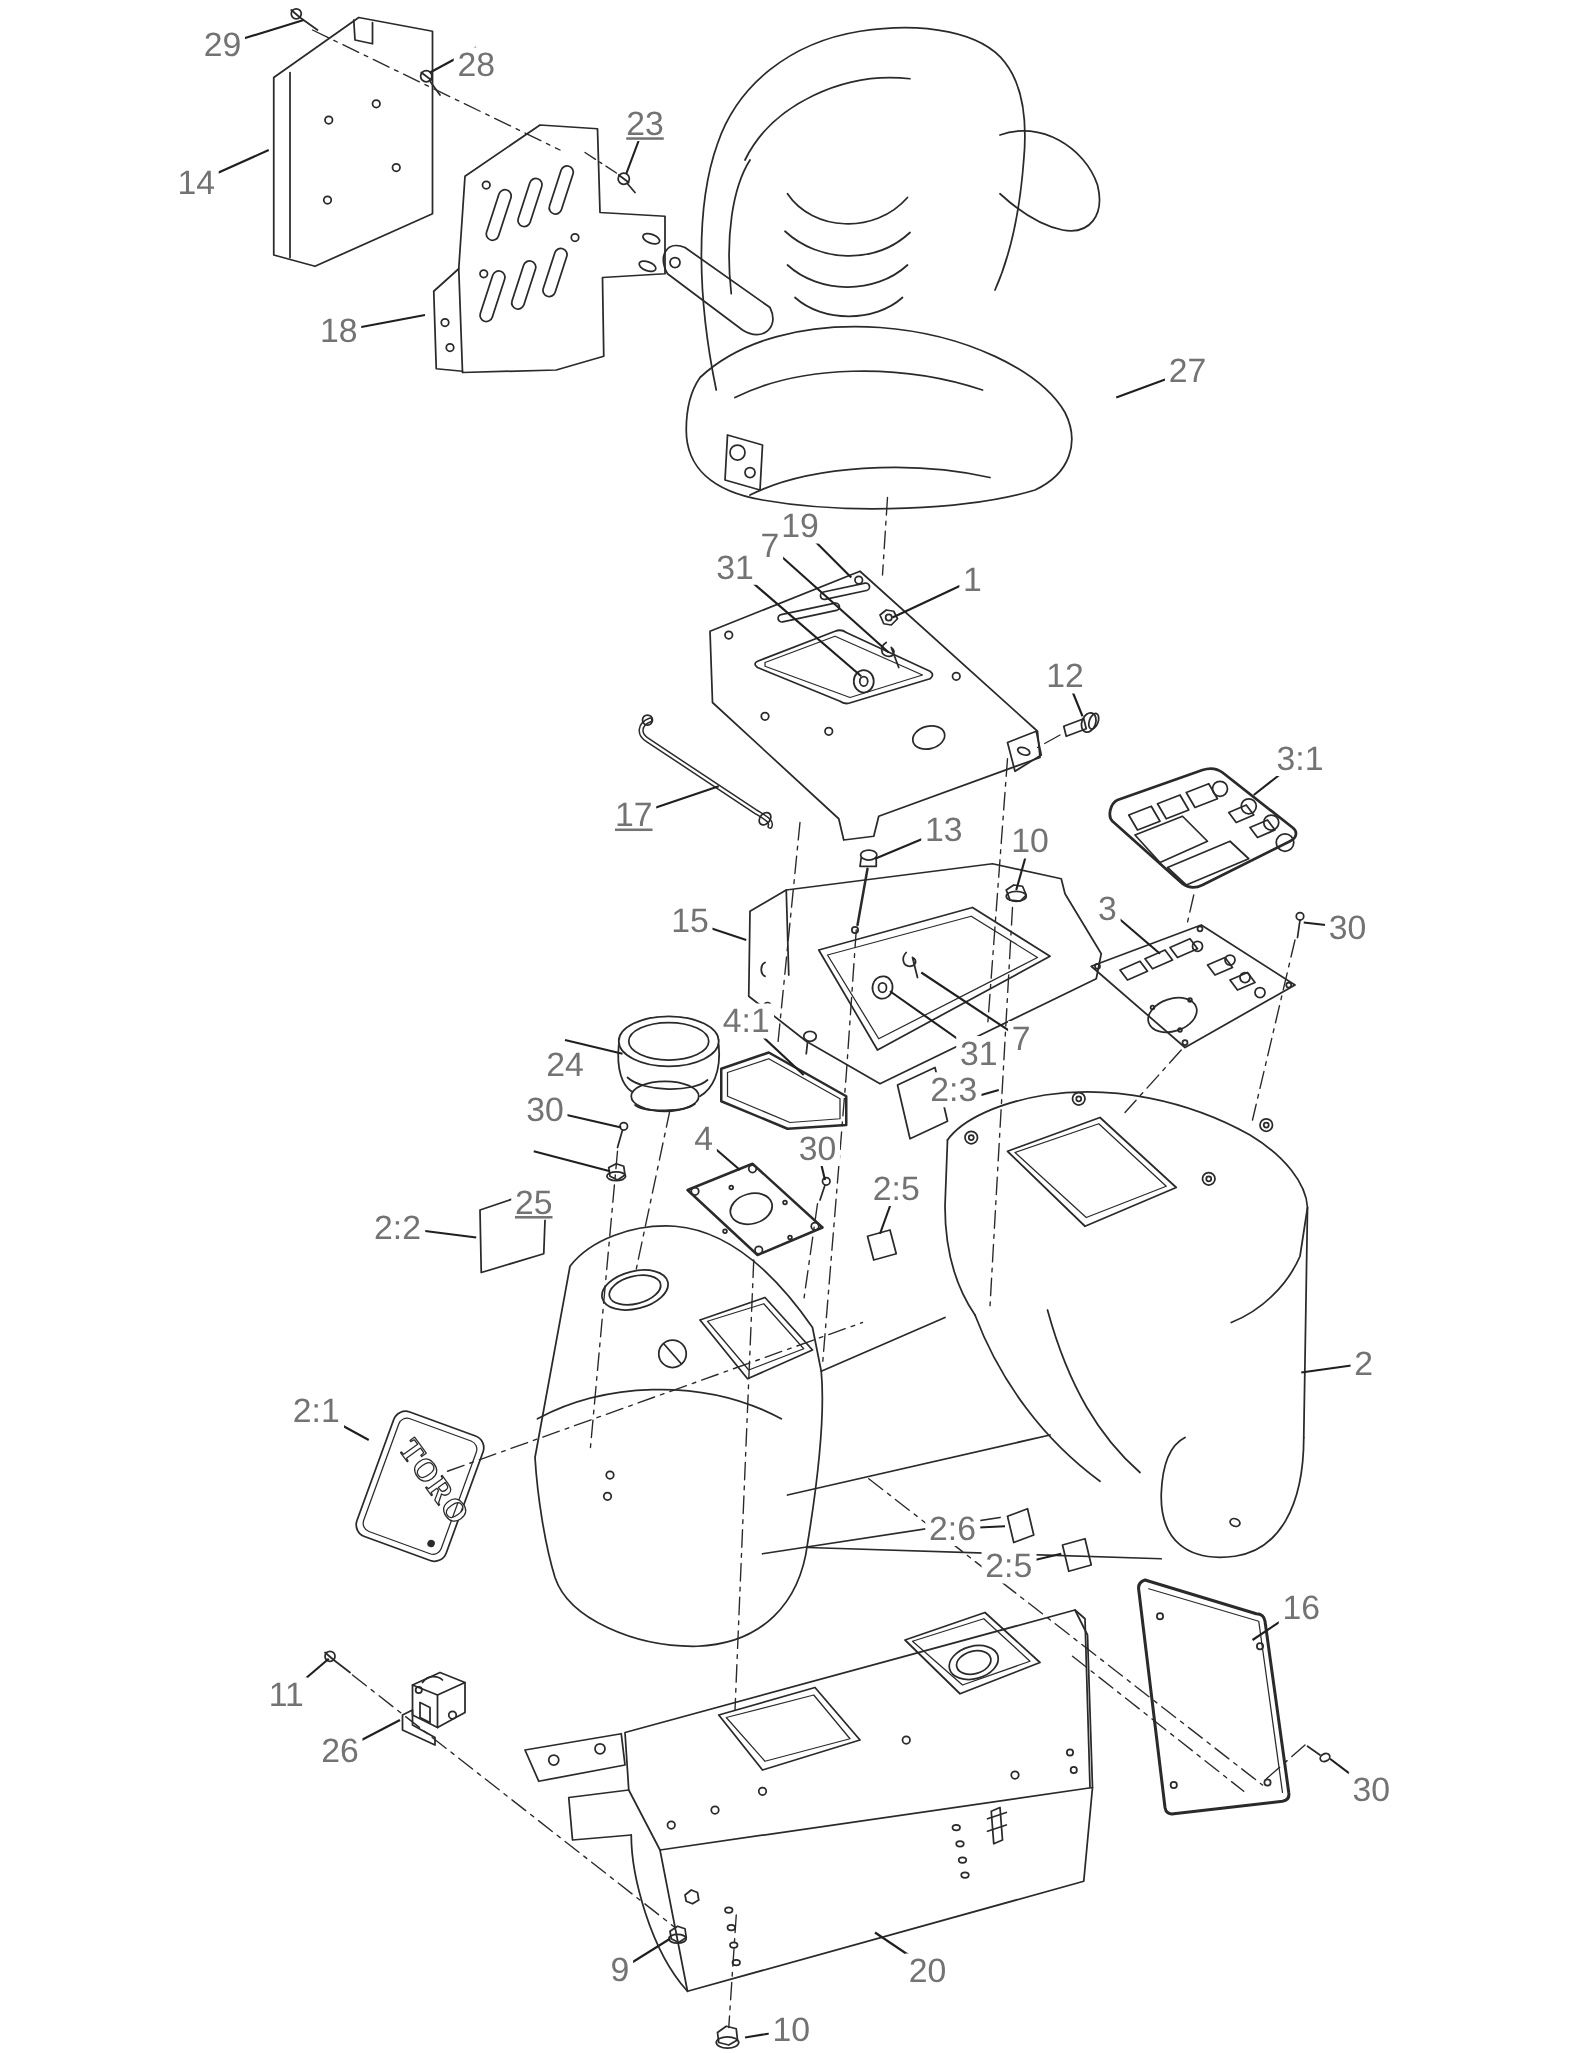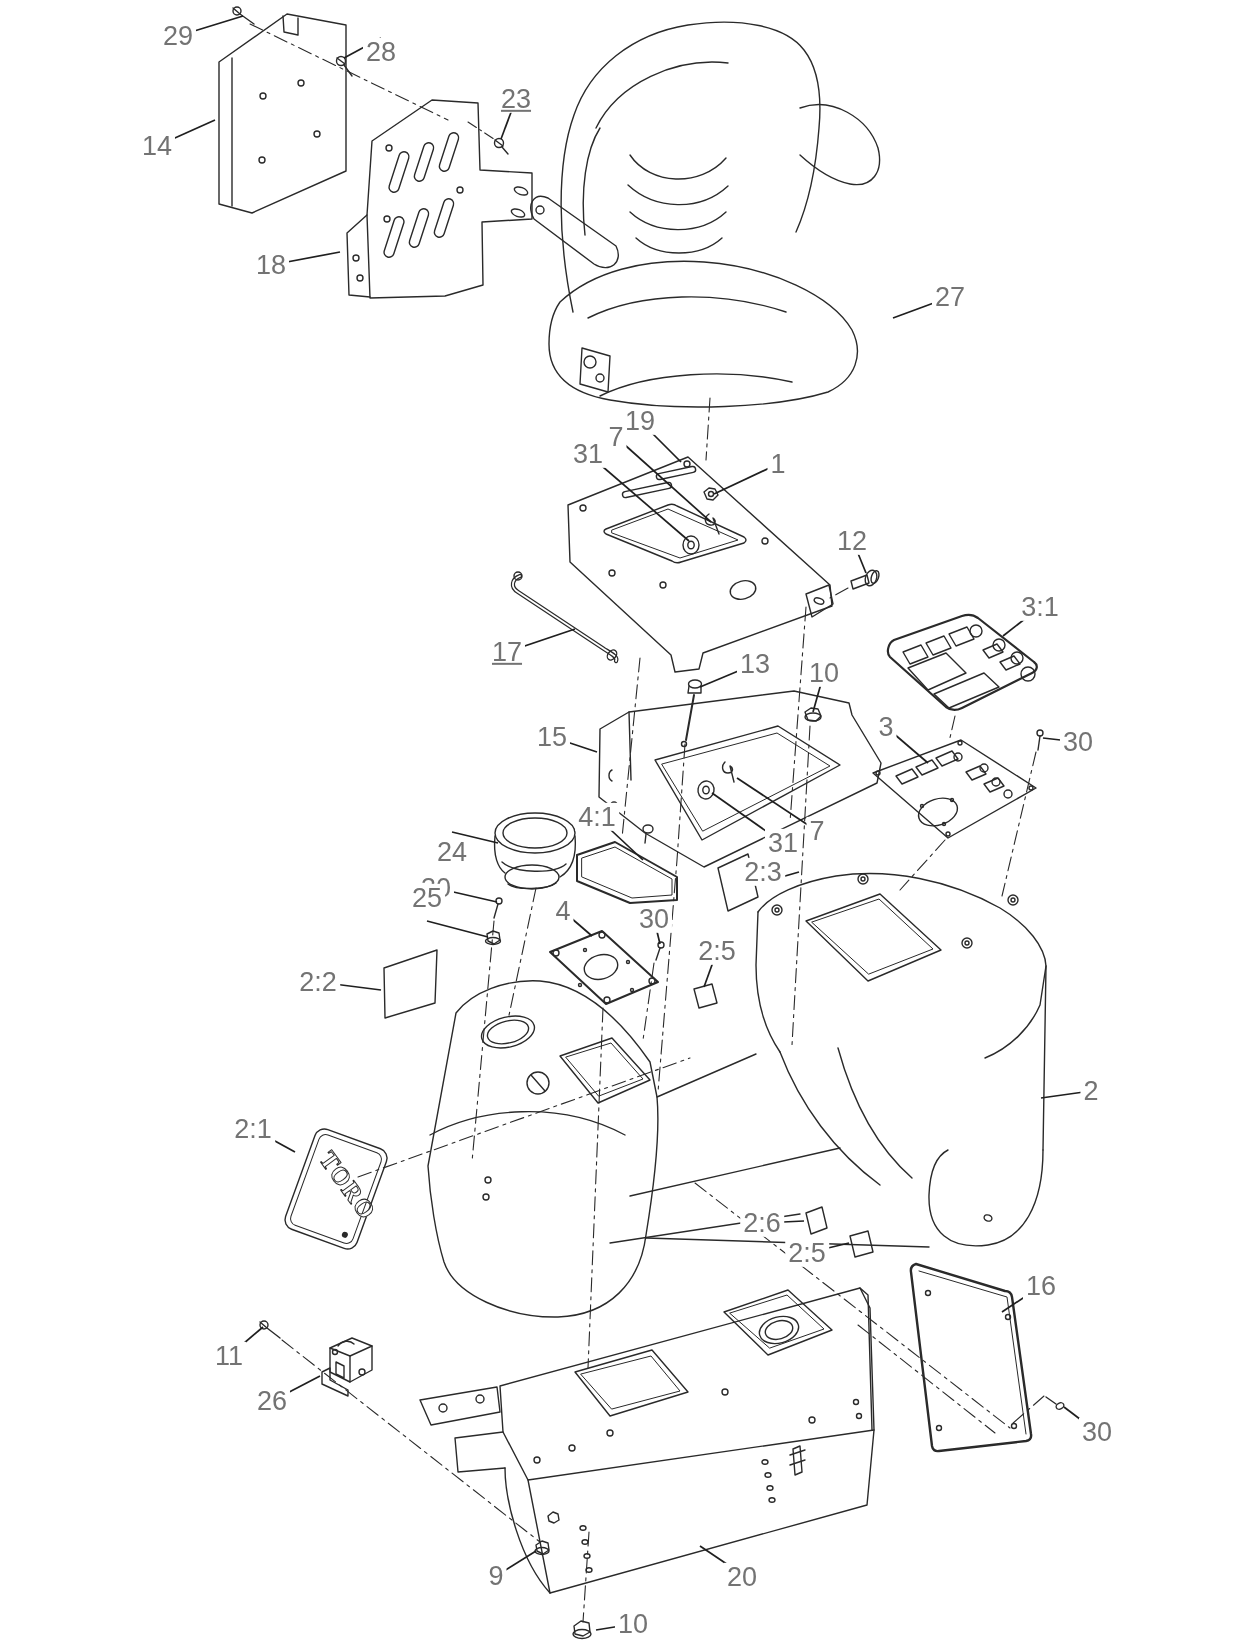--- a/index.html
+++ b/index.html
@@ -465,21 +465,21 @@
     <div class="callout" style="left: 1040px; top: 607px;">3:1</div>
     <div class="callout" style="left: 552px; top: 737px;">15</div>
     <div class="callout" style="left: 886px; top: 727px;">3</div>
     <div class="callout" style="left: 1078px; top: 742px;">30</div>
     <div class="callout" style="left: 783px; top: 843px;">31</div>
     <div class="callout" style="left: 817px; top: 831px;">7</div>
     <div class="callout" style="left: 452px; top: 832px; margin-top: 20px;">24</div>
     <div class="callout" style="left: 597px; top: 817px;">4:1</div>
     <div class="callout" style="left: 763px; top: 872px;">2:3</div>
     <div class="callout" style="left: 436px; top: 888px;">30</div>
-    <div class="callout" style="left: 427px; top: 898px;">25</div>
+    <div class="callout" style="left: 427px; top: 962px; text-decoration: underline;">25</div>
     <div class="callout" style="left: 563px; top: 911px;">4</div>
     <div class="callout" style="left: 654px; top: 919px;">30</div>
     <div class="callout" style="left: 717px; top: 951px;">2:5</div>
     <div class="callout" style="left: 318px; top: 982px;">2:2</div>
     <div class="callout" style="left: 253px; top: 1129px;">2:1</div>
     <div class="callout" style="left: 1091px; top: 1091px;">2</div>
     <div class="callout" style="left: 762px; top: 1223px;">2:6</div>
     <div class="callout" style="left: 807px; top: 1253px;">2:5</div>
     <div class="callout" style="left: 1041px; top: 1286px;">16</div>
     <div class="callout" style="left: 1097px; top: 1432px;">30</div>

